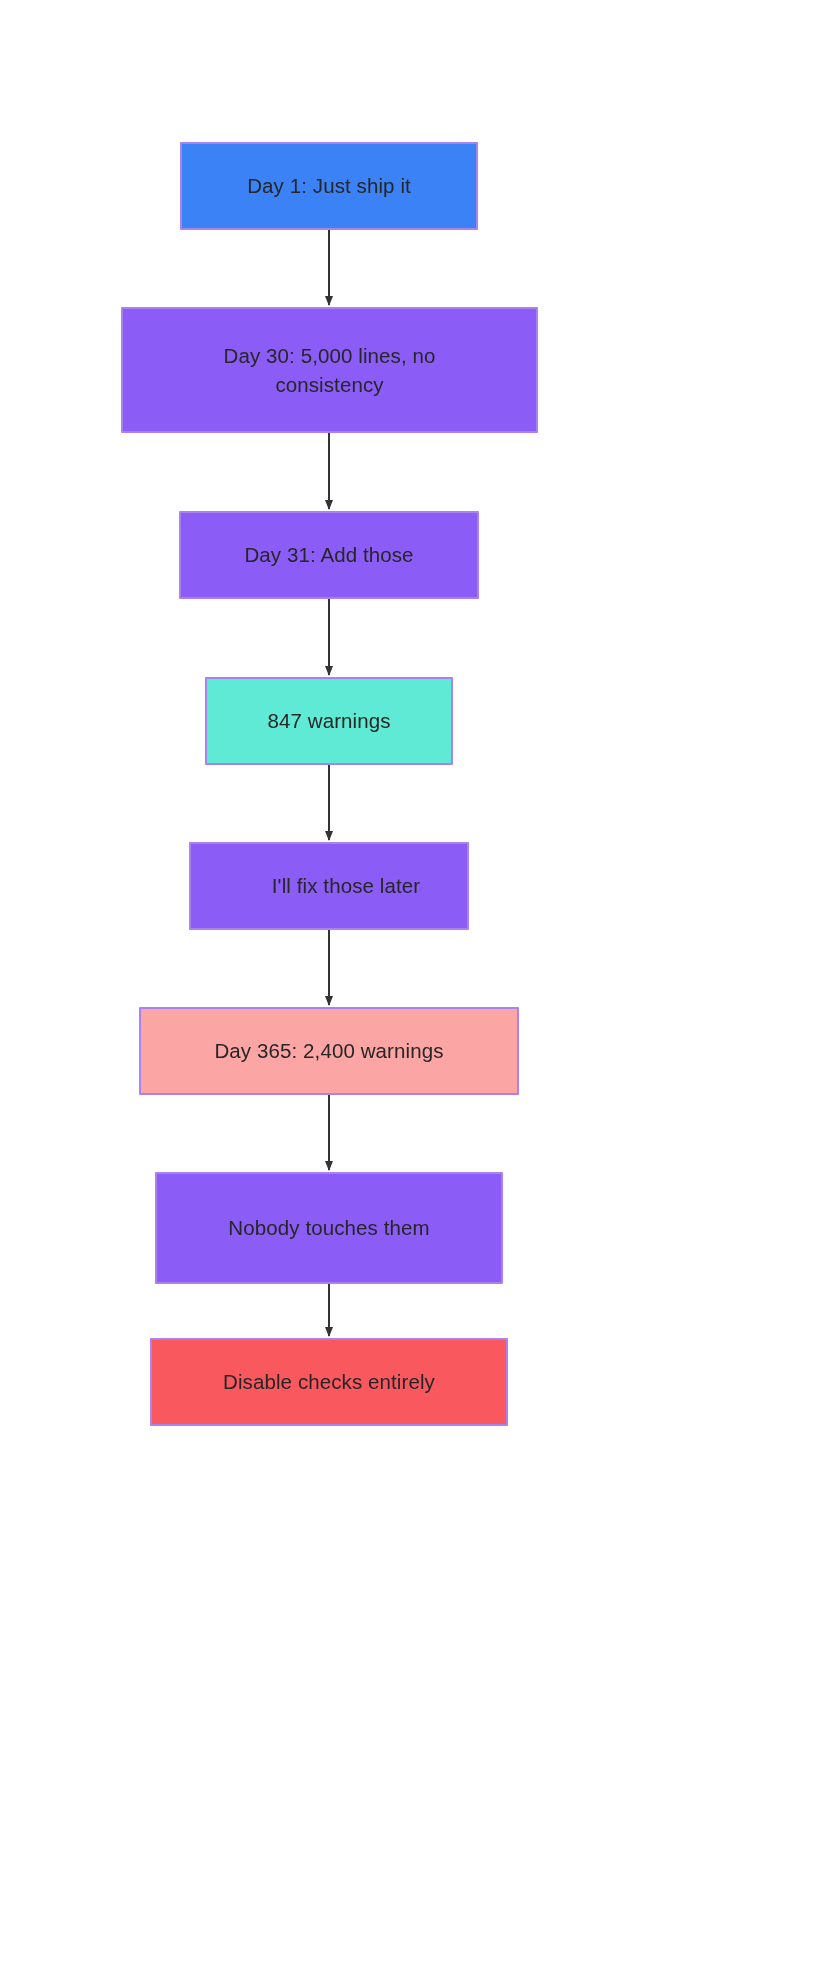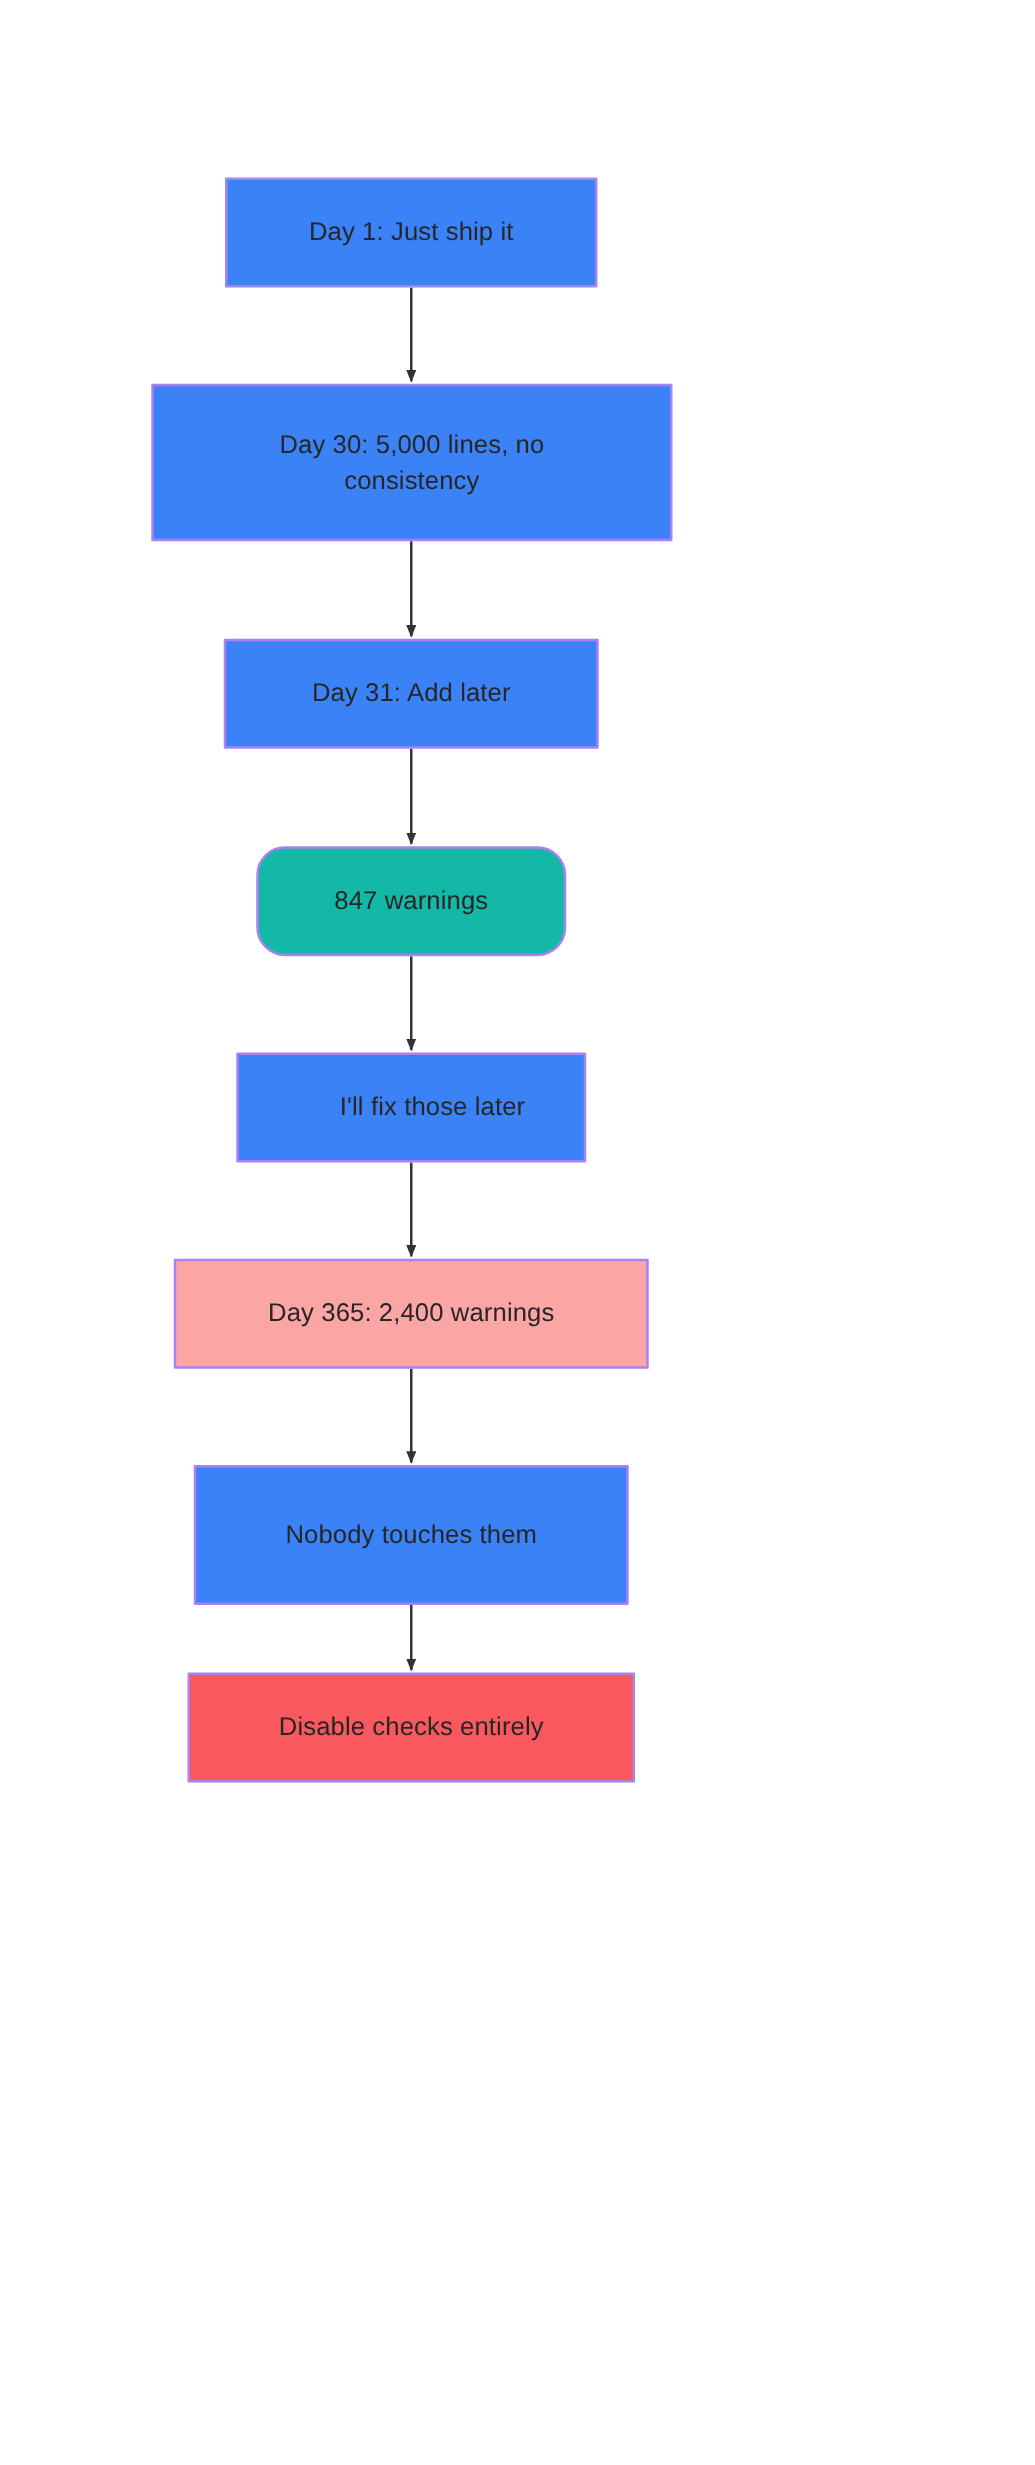--- a/index.html
+++ b/index.html
@@ -41,23 +41,23 @@
     line-height: 1.42;
     letter-spacing: 0.1px;
     padding: 4px 10px;
     border-radius: 1px;
   }
   .node-label {
     display: block;
     width: 100%;
     white-space: pre-line;
   }
-  .fill-default { background: #3b82f6; }
+  .fill-default { background: #8b5cf6; }
   .fill-green   { background: #3b82f6; }
-  .fill-yellow  { background: #14b8a6; border-radius: 23px; }
+  .fill-yellow  { background: #5eead4; }
   .fill-salmon  { background: #fca5a5; }
   .fill-red     { background: #f9585e; }
 </style>
 </head>
 <body>
 
 <div id="flow-canvas">
 
   <svg class="edge-layer" id="edge-layer" viewBox="0 0 828 1972" width="828" height="1972" xmlns="http://www.w3.org/2000/svg">
     <defs>
@@ -78,21 +78,21 @@
 
   <div id="node-group">
       <div class="node fill-green" style="left: 180px; top: 142px; width: 298px; height: 88px;">
         <span class="node-label">Day 1: Just ship it</span>
       </div>
       <div class="node fill-default" style="left: 121px; top: 307px; width: 417px; height: 126px;">
         <span class="node-label">Day 30: 5,000 lines, no
 consistency</span>
       </div>
       <div class="node fill-default" style="left: 179px; top: 511px; width: 300px; height: 88px;">
-        <span class="node-label">Day 31: Add later</span>
+        <span class="node-label">Day 31: Add those</span>
       </div>
       <div class="node fill-yellow" style="left: 205px; top: 677px; width: 248px; height: 88px;">
         <span class="node-label">847 warnings</span>
       </div>
       <div class="node fill-default" style="left: 189px; top: 842px; width: 280px; height: 88px; padding-left: 44px;">
         <span class="node-label">I'll fix those later</span>
       </div>
       <div class="node fill-salmon" style="left: 139px; top: 1007px; width: 380px; height: 88px;">
         <span class="node-label">Day 365: 2,400 warnings</span>
       </div>

